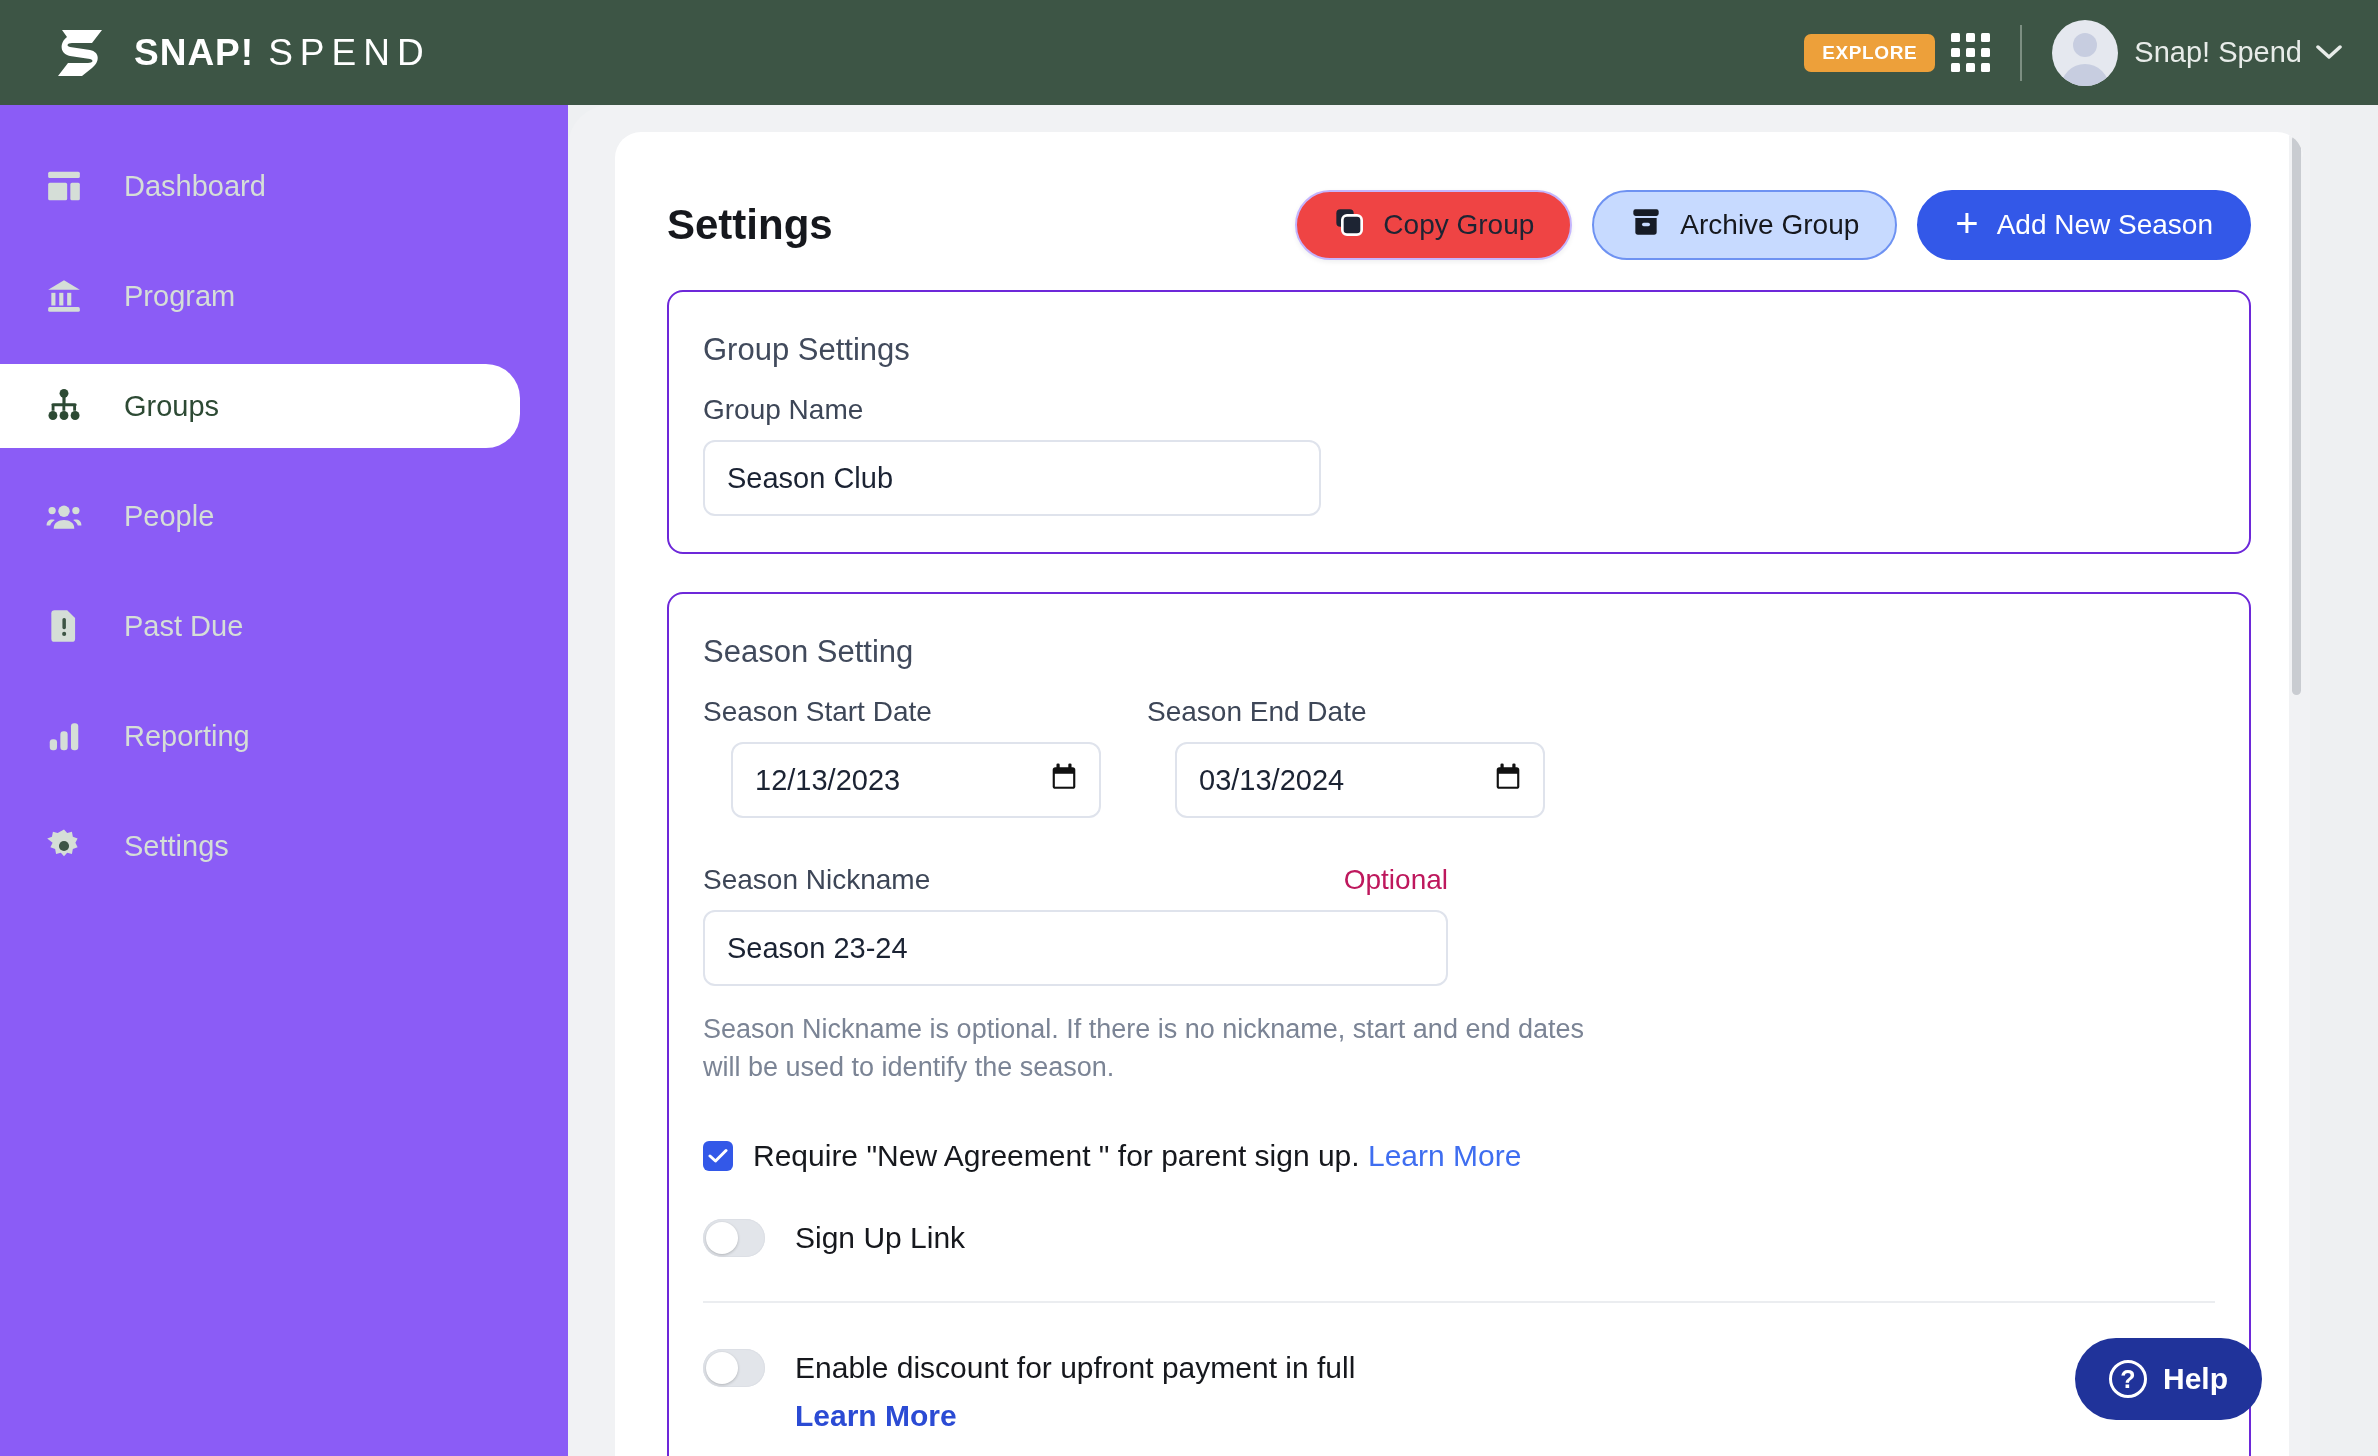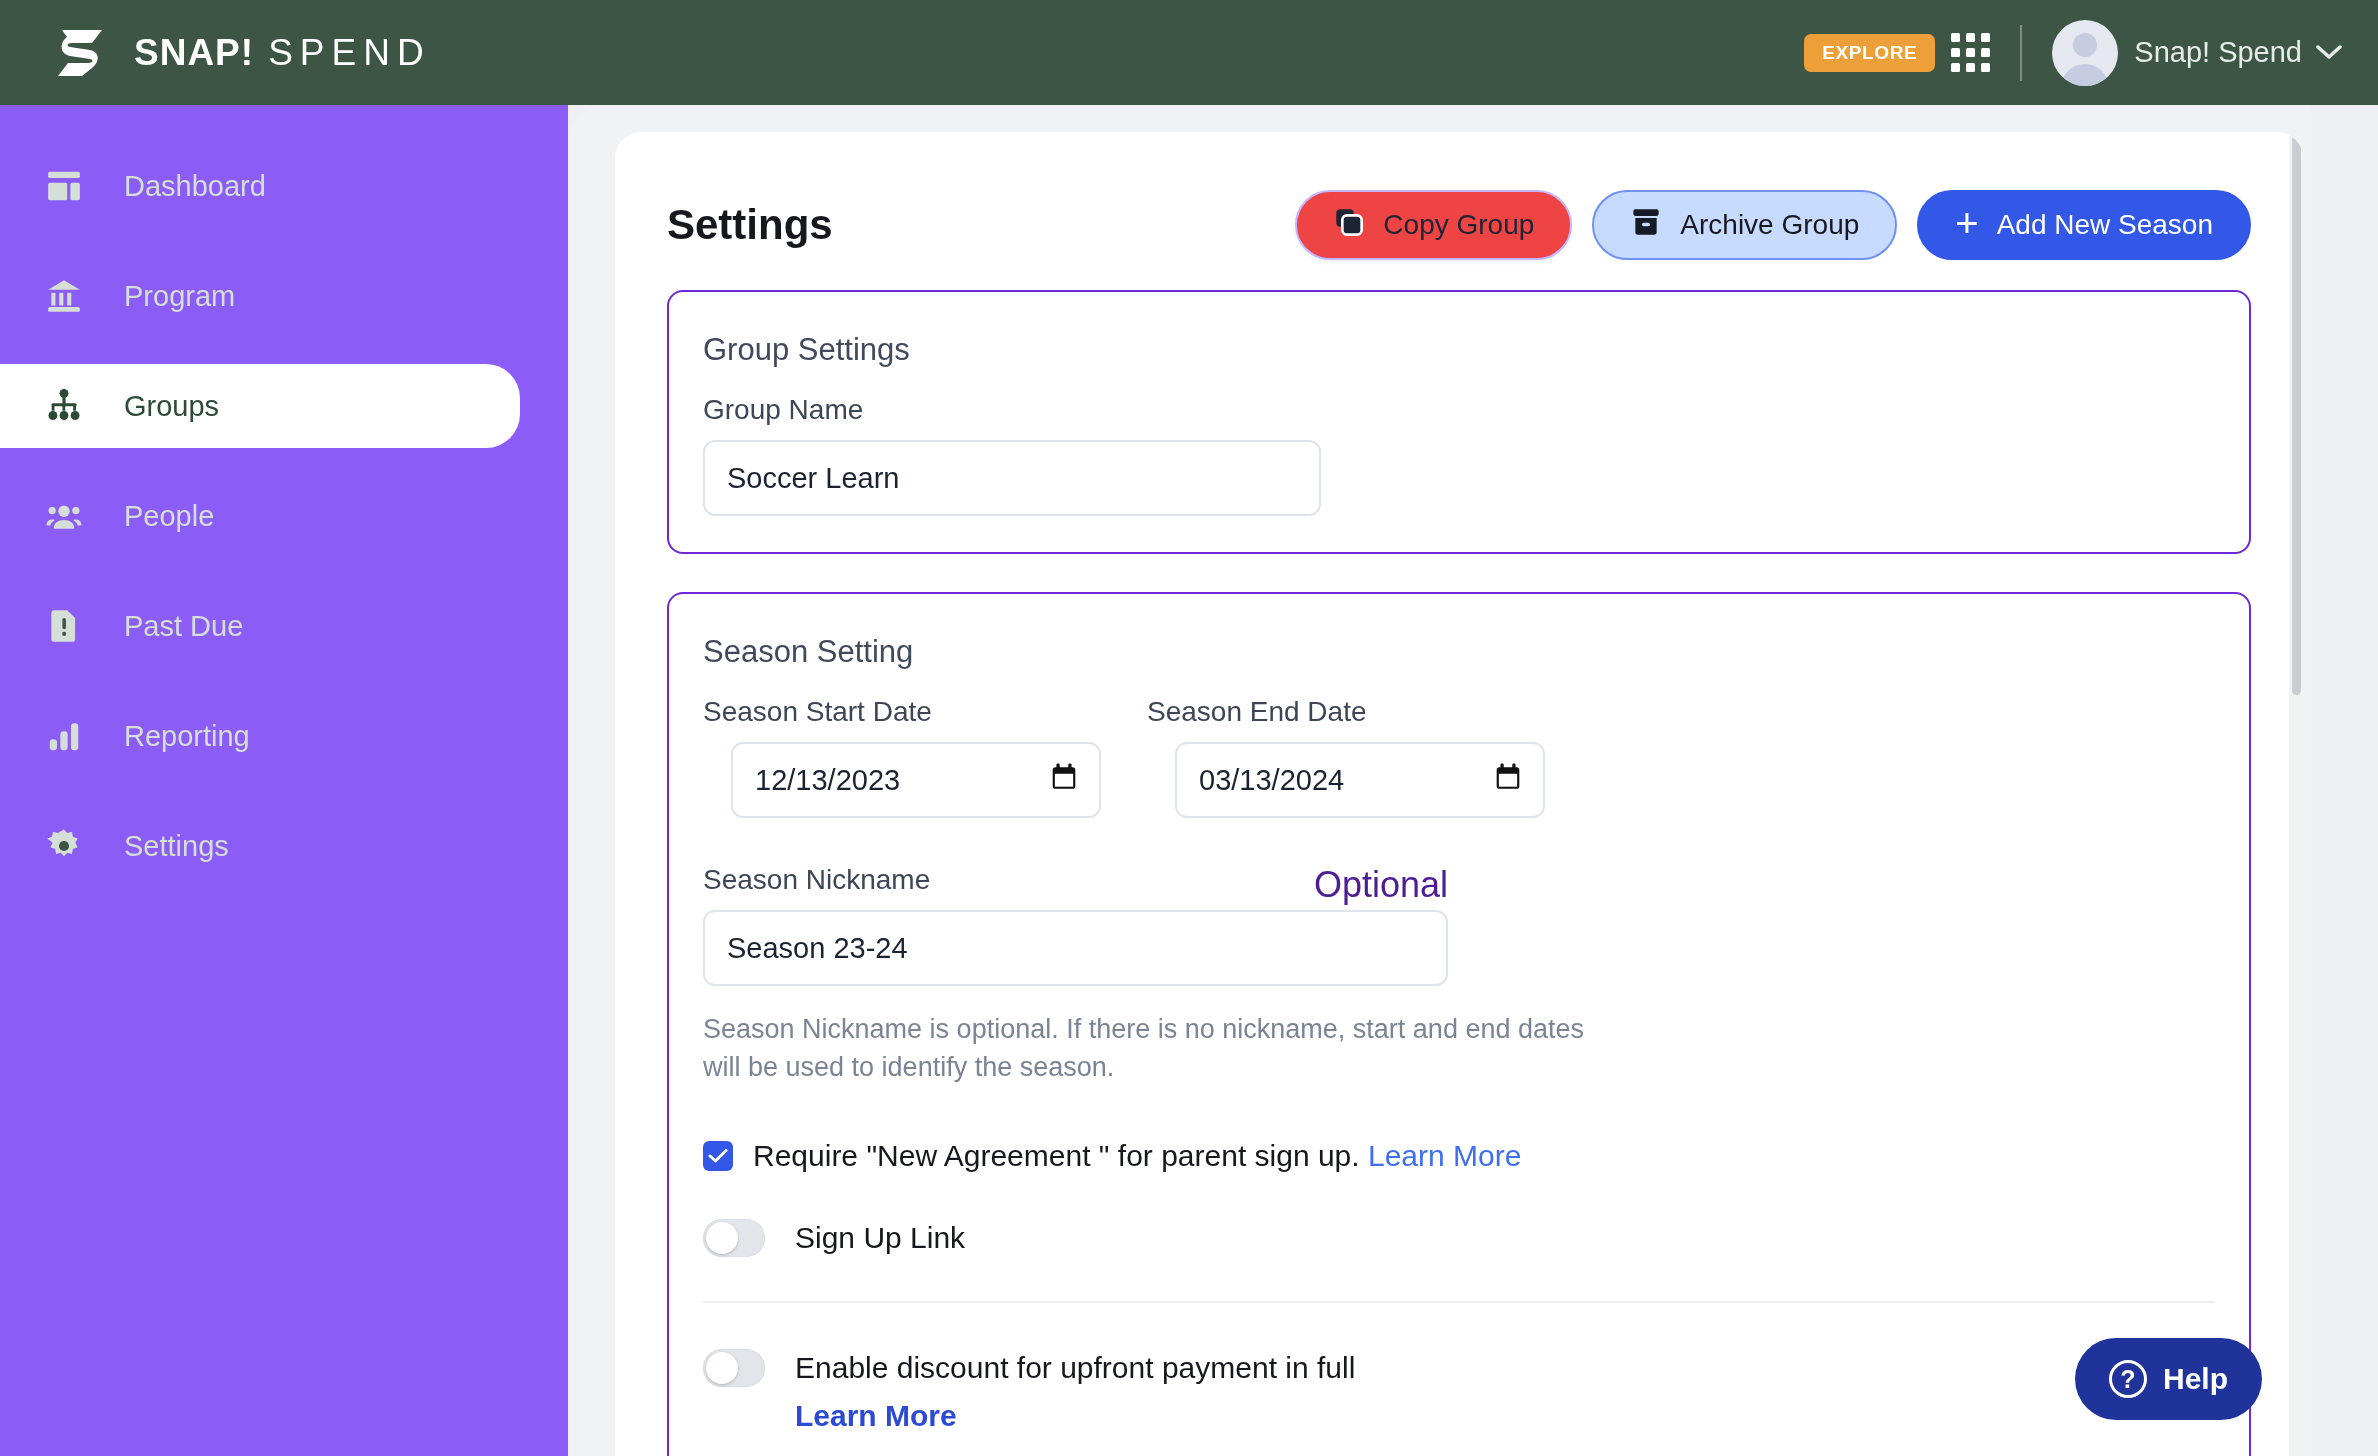--- a/index.html
+++ b/index.html
@@ -138,21 +138,21 @@
   .inp.w-name { width: 618px; }
   .inp.w-date { width: 370px; margin-left: 28px; }
   .inp.w-nick { width: 745px; }
   .inp .val { flex: 1; }
   .row2 { display: flex; gap: 46px; }
   .hint {
     font-size: 27px; color: #7b8495; line-height: 1.42;
     margin-top: 24px; max-width: 900px;
   }
   .nick-head { display: flex; align-items: flex-start; width: 745px; }
-  .optional { margin-left: auto; font-size: 36px; color: #4c1d95; }
+  .optional { margin-left: auto; font-size: 28px; color: #be185d; }
 
   
   .cb-row { display: flex; align-items: center; gap: 20px; margin-top: 52px; }
   .cbox {
     width: 30px; height: 30px; border-radius: 6px; background: #3358e8;
     display: flex; align-items: center; justify-content: center; flex: none;
   }
   .cbox svg { display: block; }
   .cb-text { font-size: 30px; color: #16181d; }
   .link { color: #3f6ef0; }
@@ -346,21 +346,21 @@
           <span>Add New Season</span>
         </div>
 
       </div>
     </div>
 
     <div class="panel">
       <div class="panel-title">Group Settings</div>
       <div class="field-label">Group Name</div>
       <div class="inp w-name">
-        <span class="val">Soccer Learn</span>
+        <span class="val">Season Club</span>
       </div>
     </div>
 
     <div class="panel">
       <div class="panel-title">Season Setting</div>
 
       <div class="row2">
         <div>
           <div class="field-label">Season Start Date</div>
           <div class="inp w-date">

